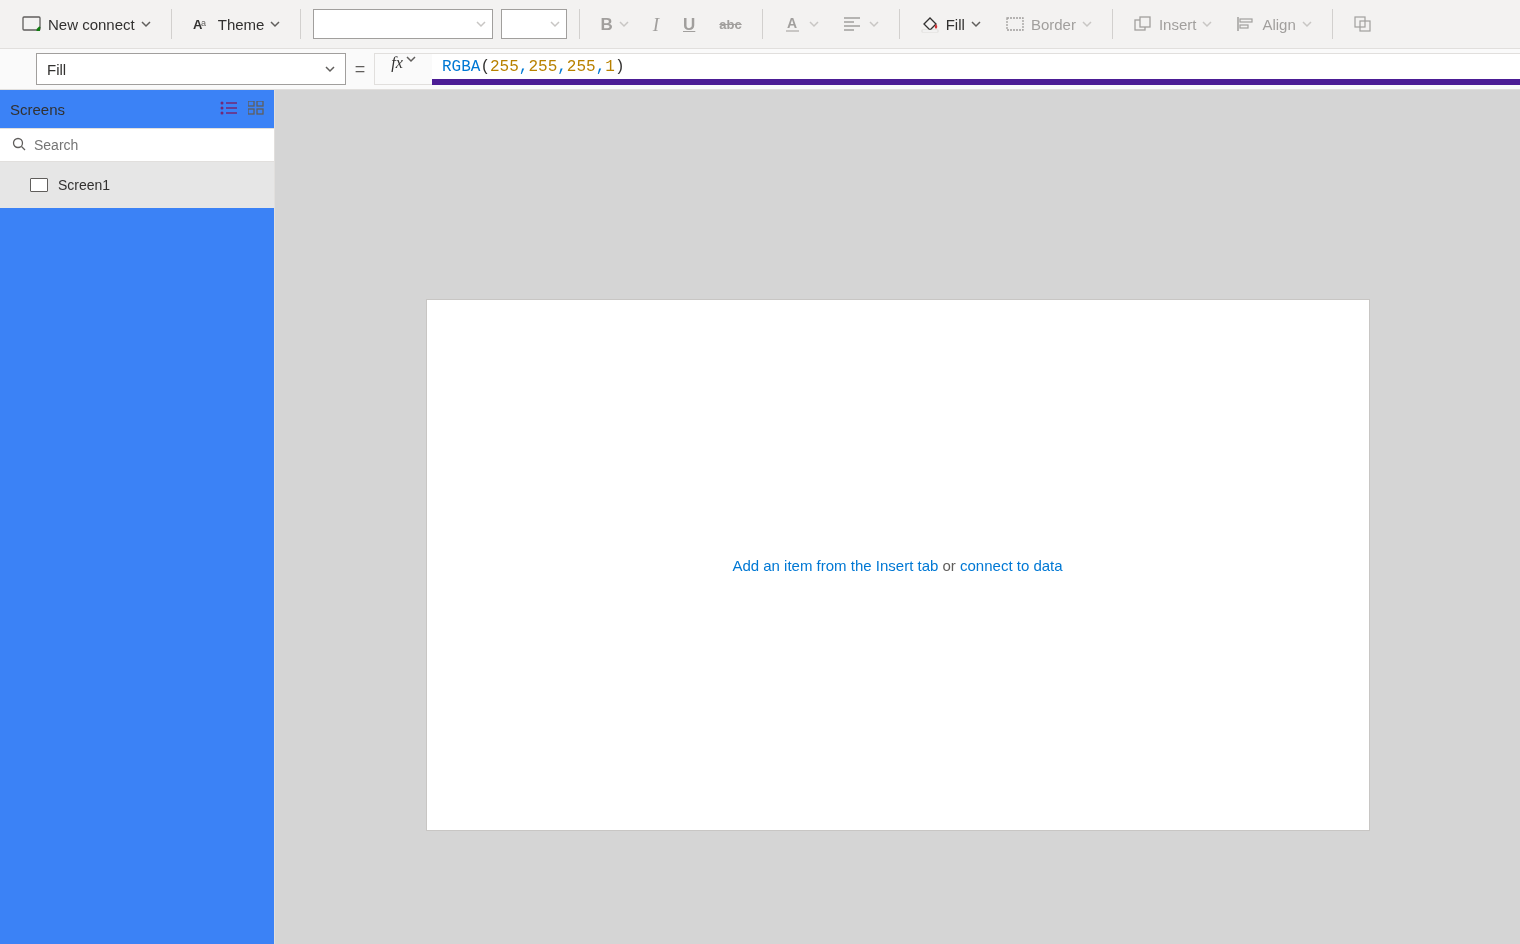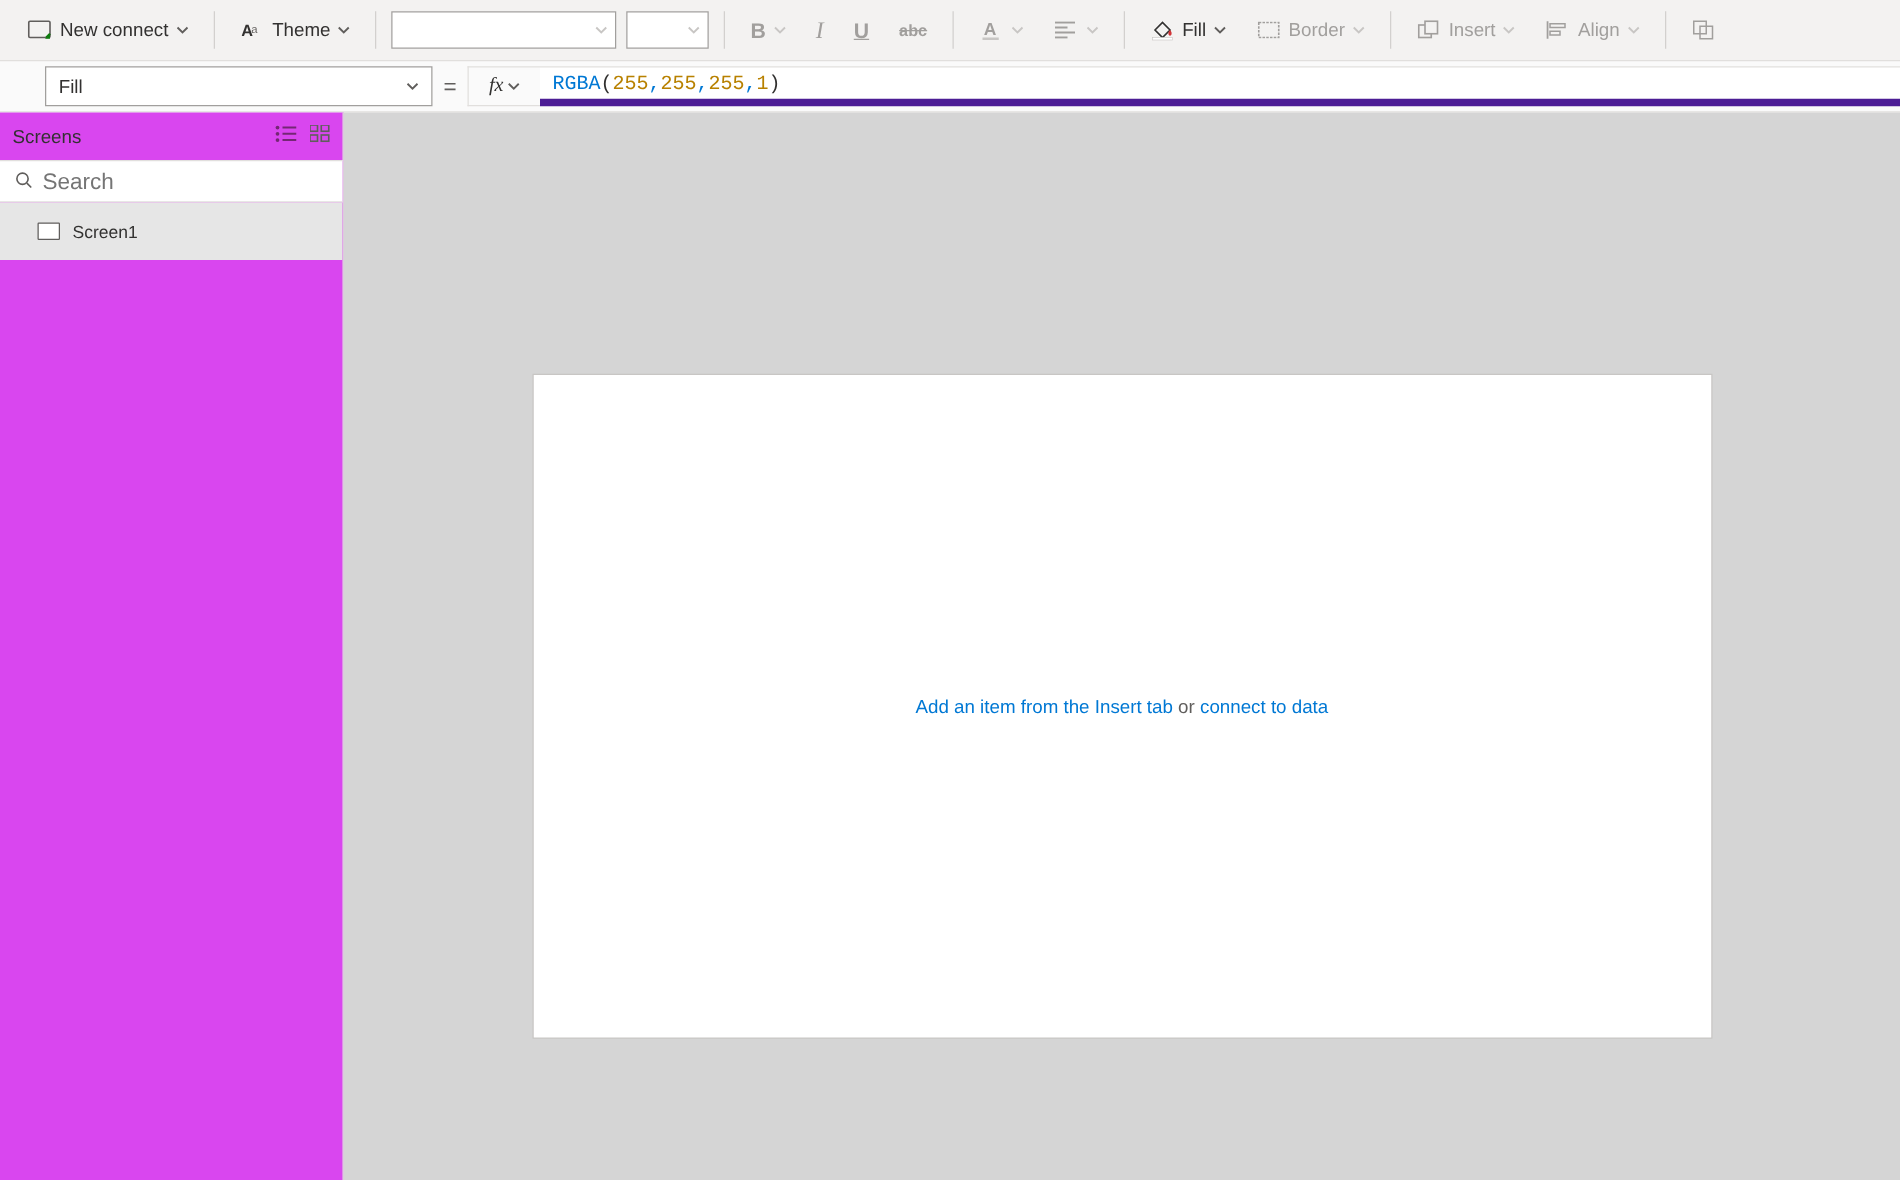--- a/index.html
+++ b/index.html
@@ -22,35 +22,35 @@
   .font-select { width: 180px; }
   .size-select { width: 66px; }
   .chev { width: 10px; height: 10px; }
   .chev path { stroke: #605e5c; stroke-width: 1.5; fill: none; }
   .chev.dis path { stroke: #c8c6c4; }
 
   
   .formula-row { display: flex; align-items: stretch; height: 42px; background: #fafafa; border-top: 1px solid #e1dfdd; border-bottom: 1px solid #e1dfdd; }
   .prop-select { width: 310px; margin: 4px 0 4px 36px; border: 1px solid #a19f9d; background: #fff; display: flex; align-items: center; padding: 0 10px; font-size: 15px; justify-content: space-between; }
   .eq { width: 28px; display: flex; align-items: center; justify-content: center; font-size: 18px; color: #605e5c; }
-  .fx-box { width: 58px; margin: 4px 0; border-top: 1px solid #e1dfdd; border-bottom: 1px solid #e1dfdd; border-left: 1px solid #e1dfdd; display: flex; align-items: center; justify-content: center; gap: 3px; font-style: italic; font-family: "Times New Roman", serif; font-size: 16px; }
+  .fx-box { width: 58px; margin: 4px 0; border-top: 1px solid #e1dfdd; border-bottom: 1px solid #e1dfdd; border-left: 1px solid #e1dfdd; display: flex; justify-content: center; gap: 3px; font-style: italic; font-family: "Times New Roman", serif; font-size: 16px; }
   .formula-input { flex: 1; margin: 4px 0; border-top: 1px solid #e1dfdd; border-bottom: 6px solid #4c1d95; background: #fff; display: flex; align-items: center; padding: 0 10px; font-family: Consolas, "Courier New", monospace; font-size: 16px; }
   .tok-fn { color: #0078d4; }
   .tok-paren { color: #323130; }
   .tok-num { color: #b88100; }
   .tok-comma { color: #0078d4; }
 
   
   .body { flex: 1; display: flex; min-height: 0; }
-  .left-panel { width: 275px; border-right: 1px solid #e1dfdd; background: #d946ef; display: flex; flex-direction: column; }
+  .left-panel { width: 275px; border-right: 1px solid #e1dfdd; background: #3b82f6; display: flex; flex-direction: column; }
   .panel-head { height: 38px; display: flex; align-items: center; justify-content: space-between; padding: 0 10px; font-size: 15px; font-weight: 400; }
   .panel-head .icons { display: flex; gap: 10px; }
   .panel-head .icons svg { cursor: pointer; }
   .search-box { margin: 0 0 0 0; border-top: 1px solid #e1dfdd; border-bottom: 1px solid #e1dfdd; background: #fff; height: 34px; display: flex; align-items: center; padding: 0 12px; gap: 8px; }
-  .search-box input { border: none; outline: none; flex: 1; font-size: 18px; background: transparent; }
+  .search-box input { border: none; outline: none; flex: 1; font-size: 14px; background: transparent; }
   .tree { flex: 1; overflow: auto; }
   .tree-item { height: 46px; display: flex; align-items: center; gap: 10px; padding-left: 30px; font-size: 14px; background: #e6e6e6; }
   .screen-icon { width: 18px; height: 14px; border: 1.5px solid #605e5c; border-radius: 1px; background: #fff; }
 
   .canvas-area { flex: 1; background: #d5d5d5; display: flex; align-items: center; justify-content: center; padding-top: 96px; overflow: auto; }
   .canvas { width: 942px; height: 530px; background: #fff; box-shadow: 0 0 0 1px #c8c6c4; display: flex; align-items: center; justify-content: center; }
   .canvas-hint { font-size: 15px; color: #605e5c; }
   .canvas-hint a { color: #0078d4; text-decoration: none; cursor: pointer; }
   .ic20 { width: 20px; height: 20px; display: inline-flex; align-items: center; justify-content: center; }
   .txt-icon { font-weight: 700; font-size: 17px; font-family: "Segoe UI", Arial; line-height: 1; }

